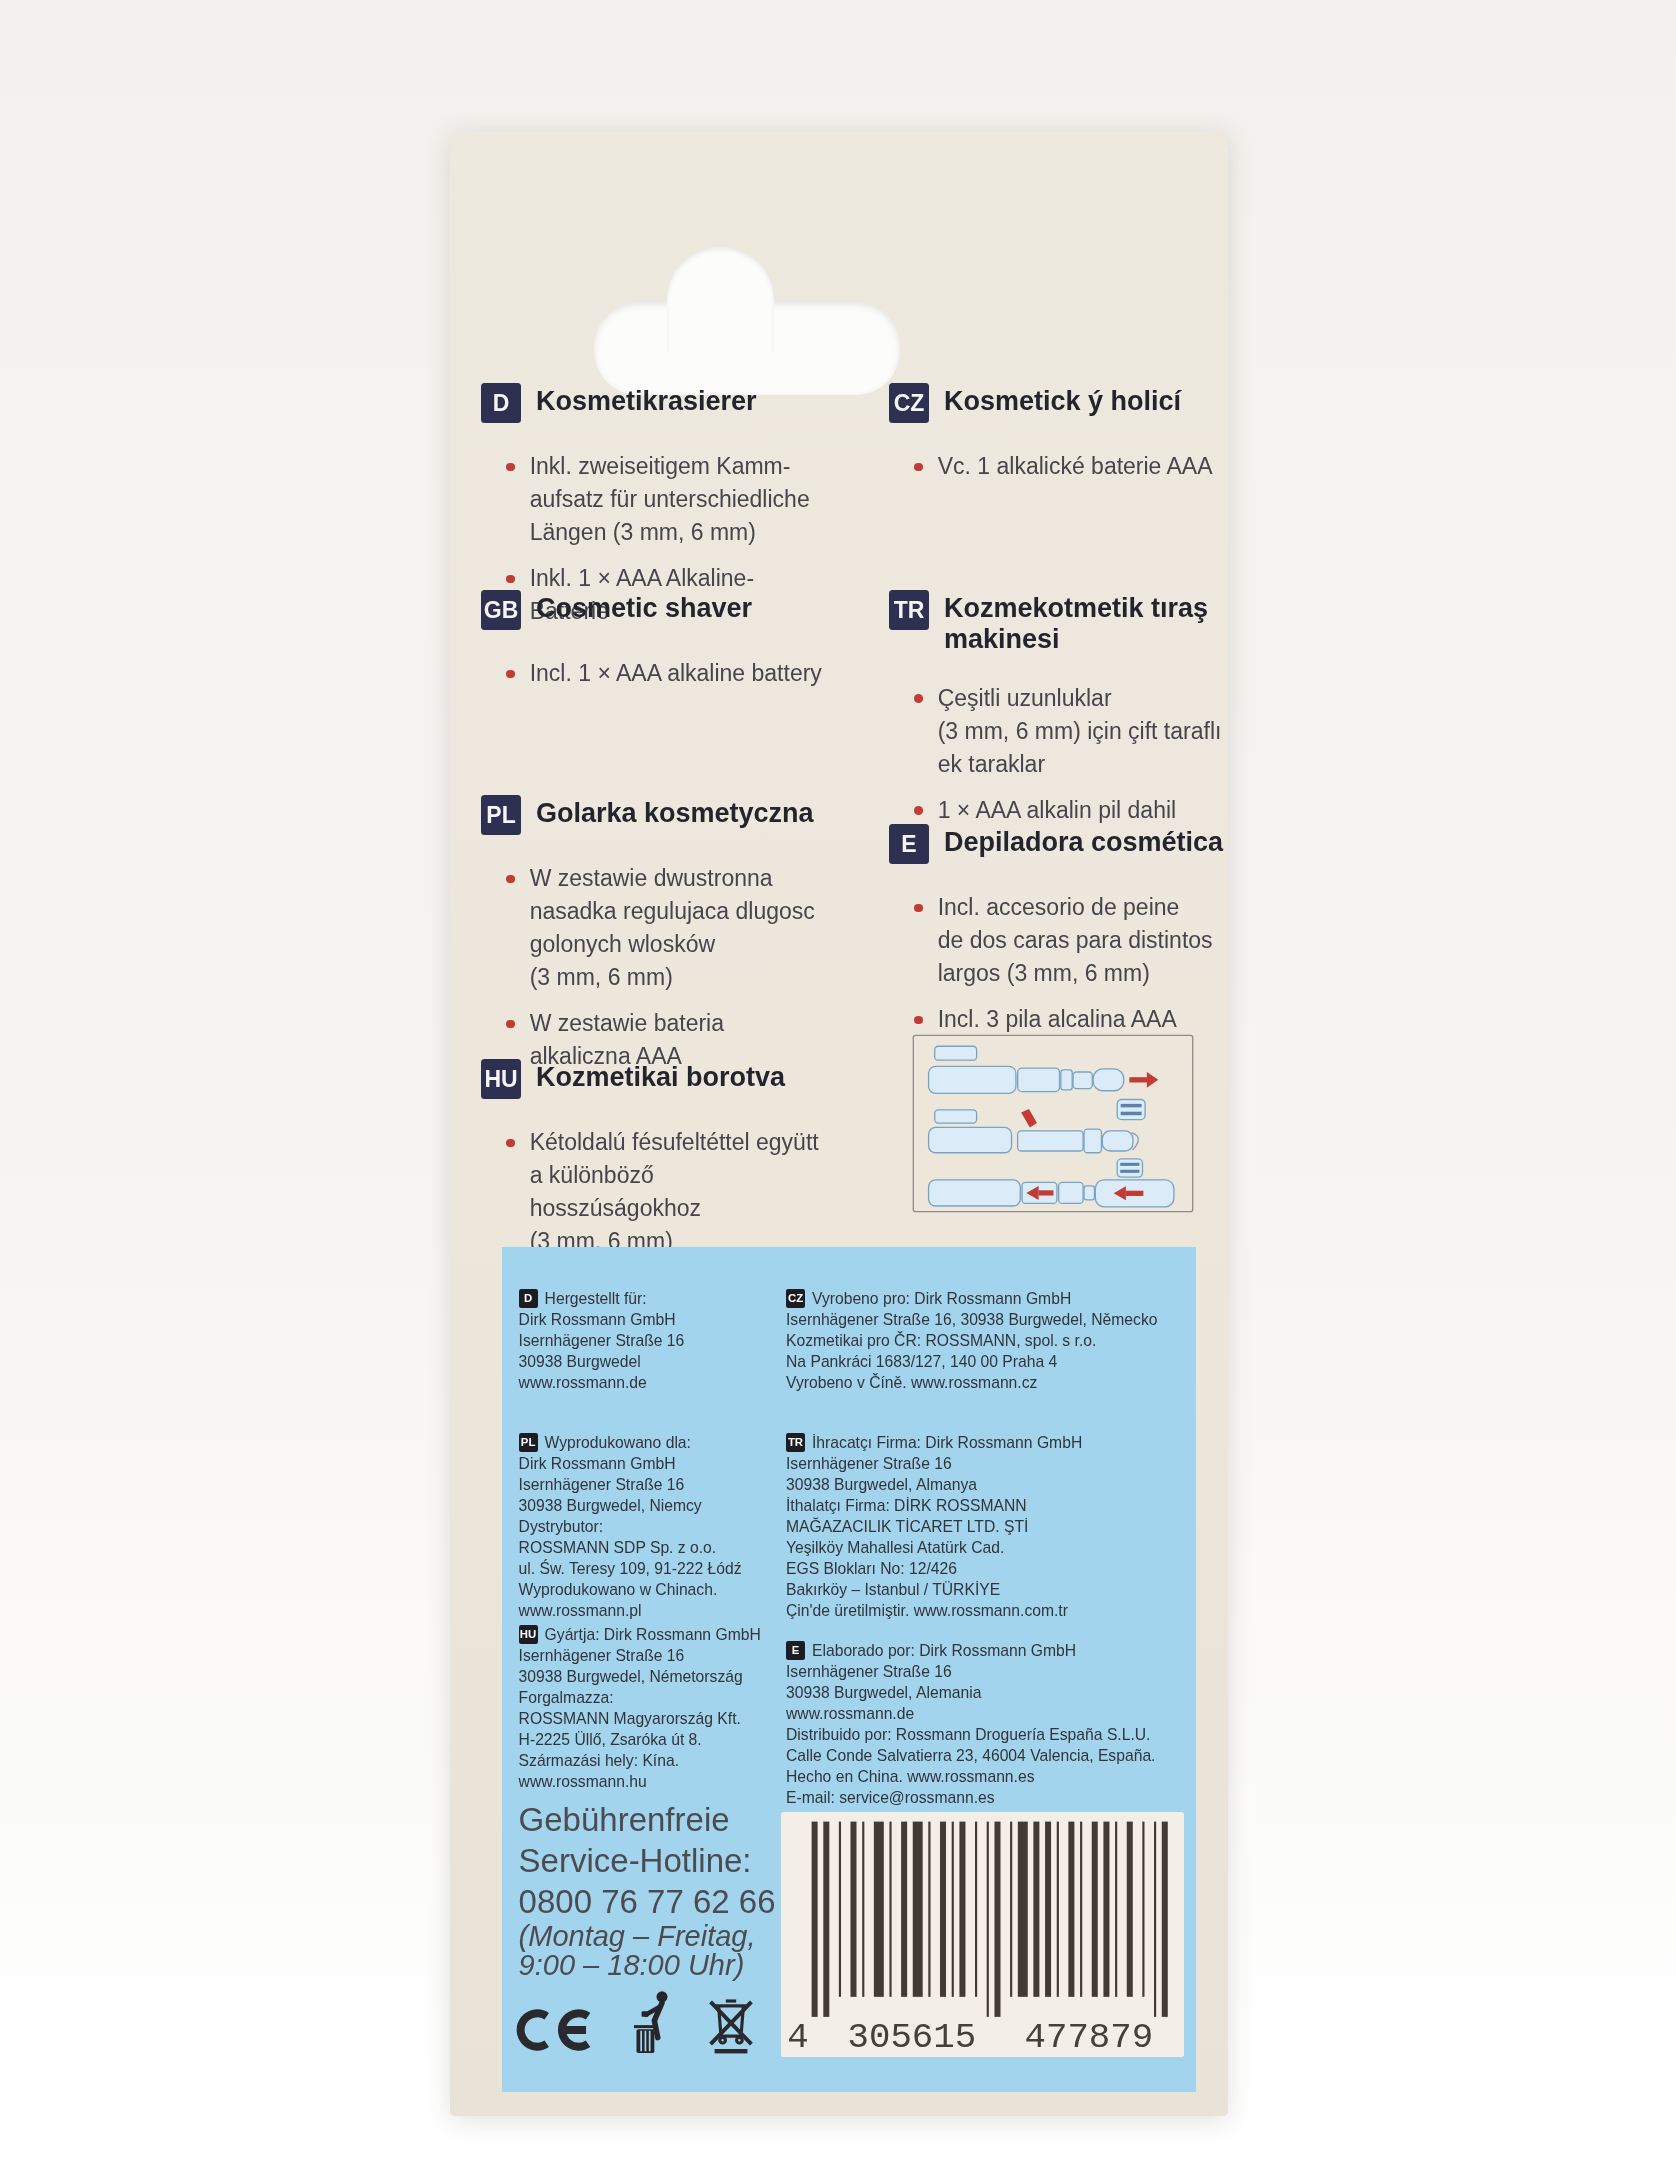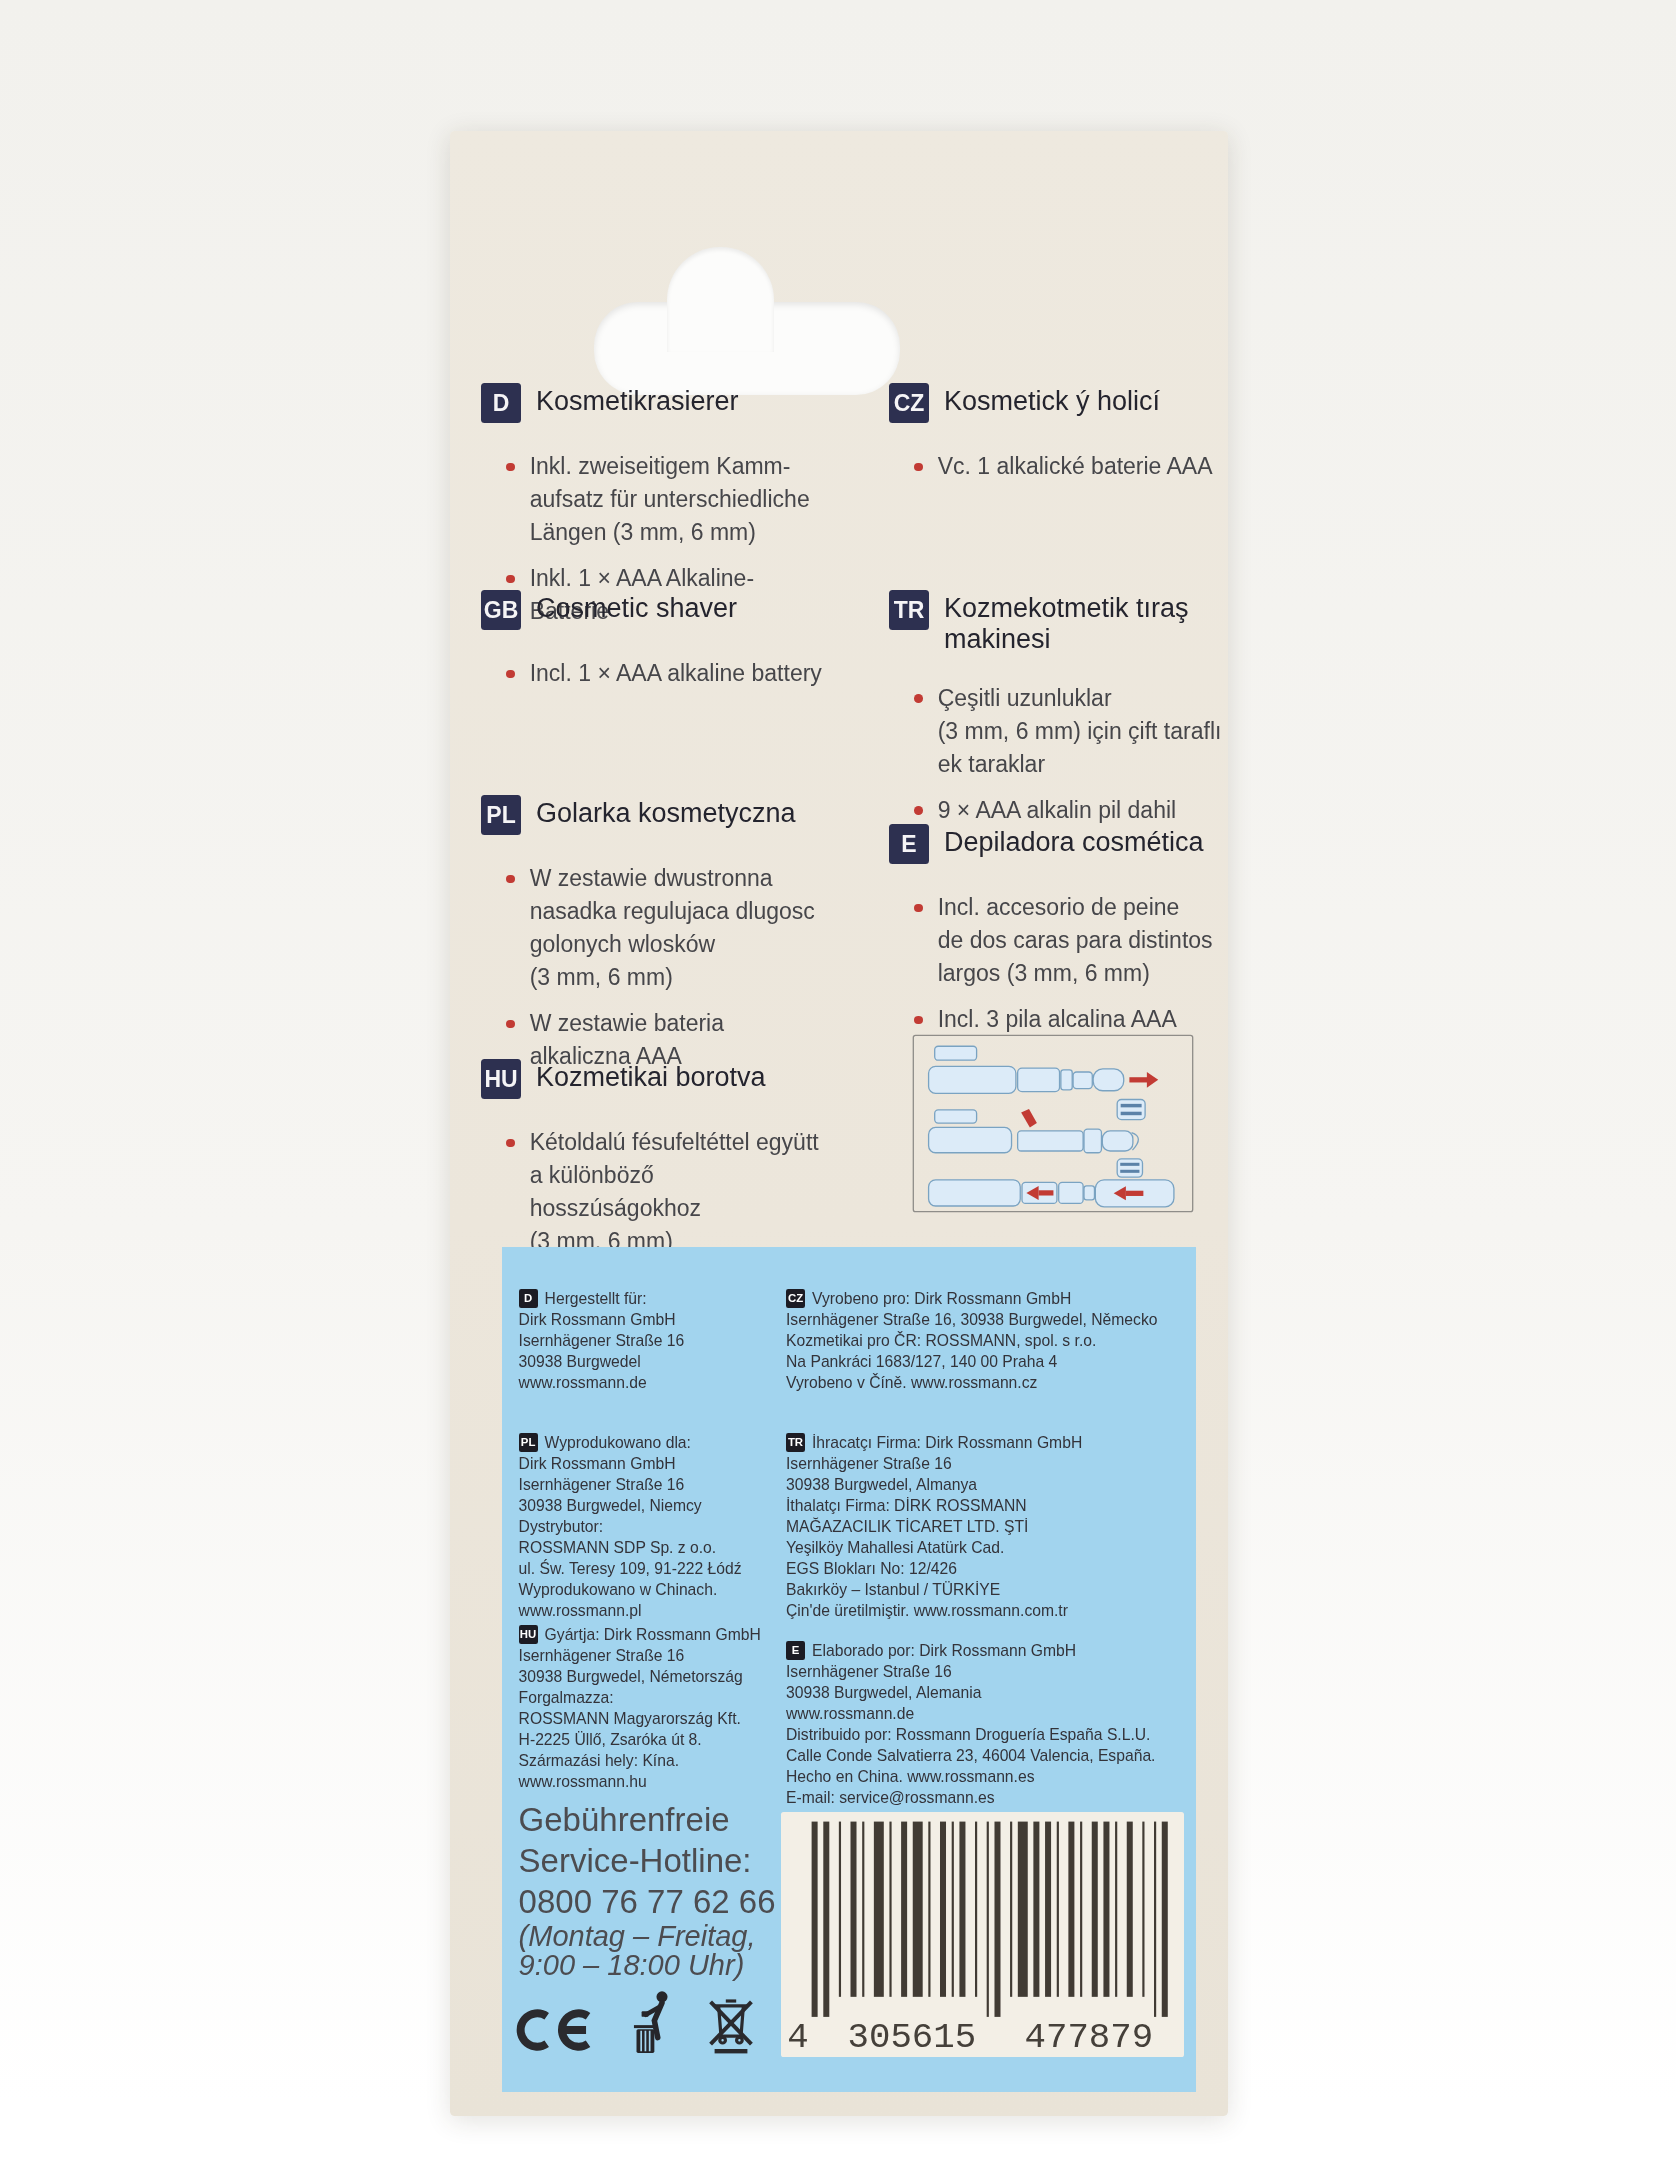--- a/index.html
+++ b/index.html
@@ -40,21 +40,21 @@
   .sec-e {left:439px;top:693px;}
 
   .sec-head{display:flex;gap:15px;align-items:flex-start;}
   .badge{
     flex:0 0 auto;width:40px;height:40px;border-radius:3.5px;
     background:#2d3050;color:#f5f4f6;
     font-weight:bold;font-size:23px;
     display:flex;align-items:center;justify-content:center;
   }
   .sec-title{
-    margin:2.6px 0 0 0;font-size:27px;line-height:31px;font-weight:normal;
+    margin:2.6px 0 0 0;font-size:27px;line-height:31px;font-weight:bold;
     color:#24242e;white-space:pre-line;letter-spacing:0;
   }
   .bullets{margin-top:27px;display:flex;flex-direction:column;gap:13px;padding-left:25px;}
   .bullet{display:flex;gap:15px;}
   .dot{flex:0 0 auto;width:8.7px;height:8.7px;border-radius:50%;background:#c23b34;margin-top:12.7px;}
   .btext{font-size:23px;line-height:33px;color:#46464a;white-space:pre-line;}
 
   
   .diagram{
     position:absolute;left:462px;top:903px;width:282px;height:179px;
@@ -193,21 +193,21 @@
           </div>
           <div class="bullets">
             <div class="bullet">
               <span class="dot"></span>
               <div class="btext">Çeşitli uzunluklar
 (3 mm, 6 mm) için çift taraflı
 ek taraklar</div>
             </div>
             <div class="bullet">
               <span class="dot"></span>
-              <div class="btext">9 × AAA alkalin pil dahil</div>
+              <div class="btext">1 × AAA alkalin pil dahil</div>
             </div>
           </div>
         </section>
         <section class="sec sec-e">
           <div class="sec-head">
             <span class="badge">E</span>
             <h3 class="sec-title">Depiladora cosmética</h3>
           </div>
           <div class="bullets">
             <div class="bullet">

